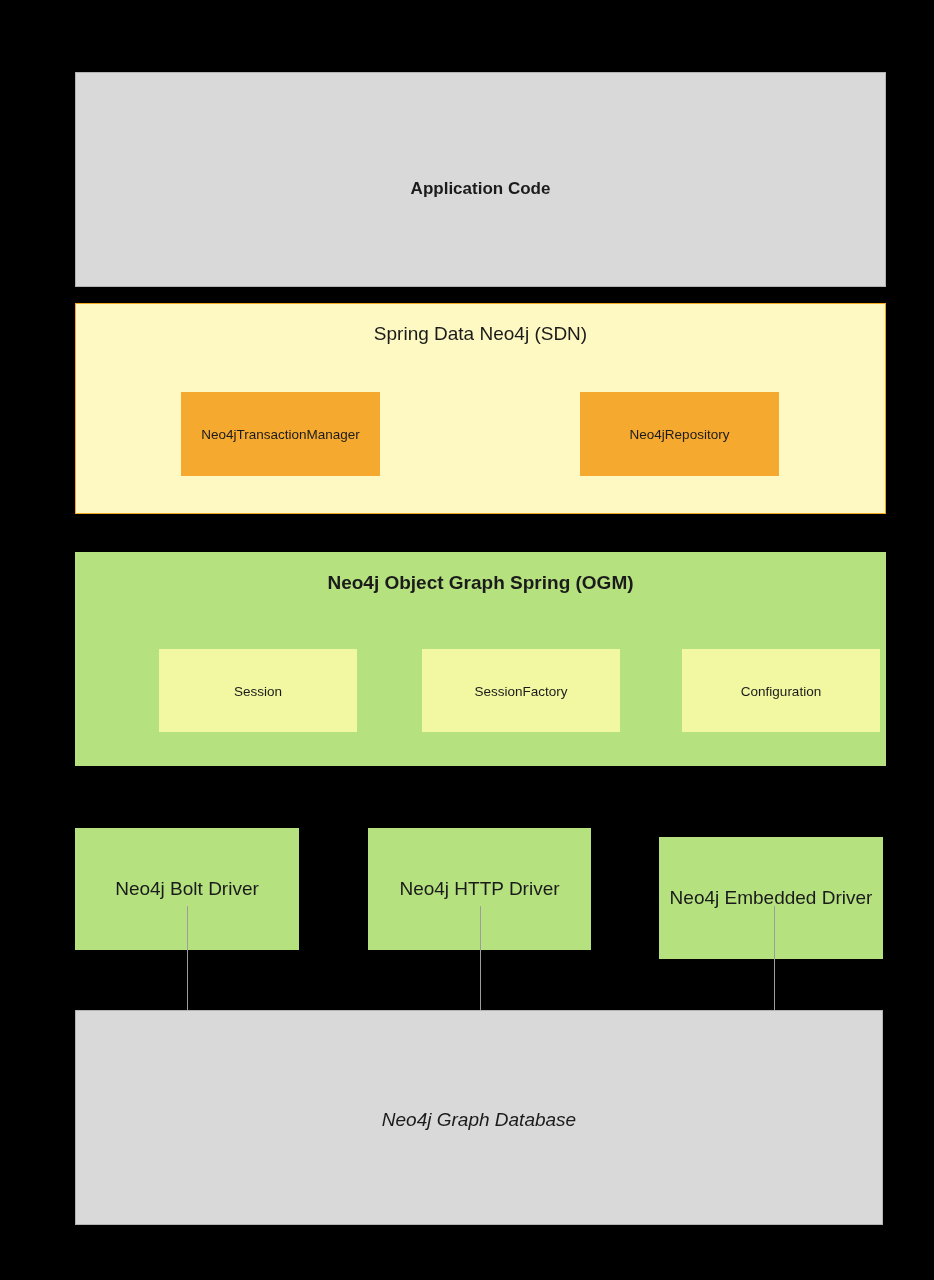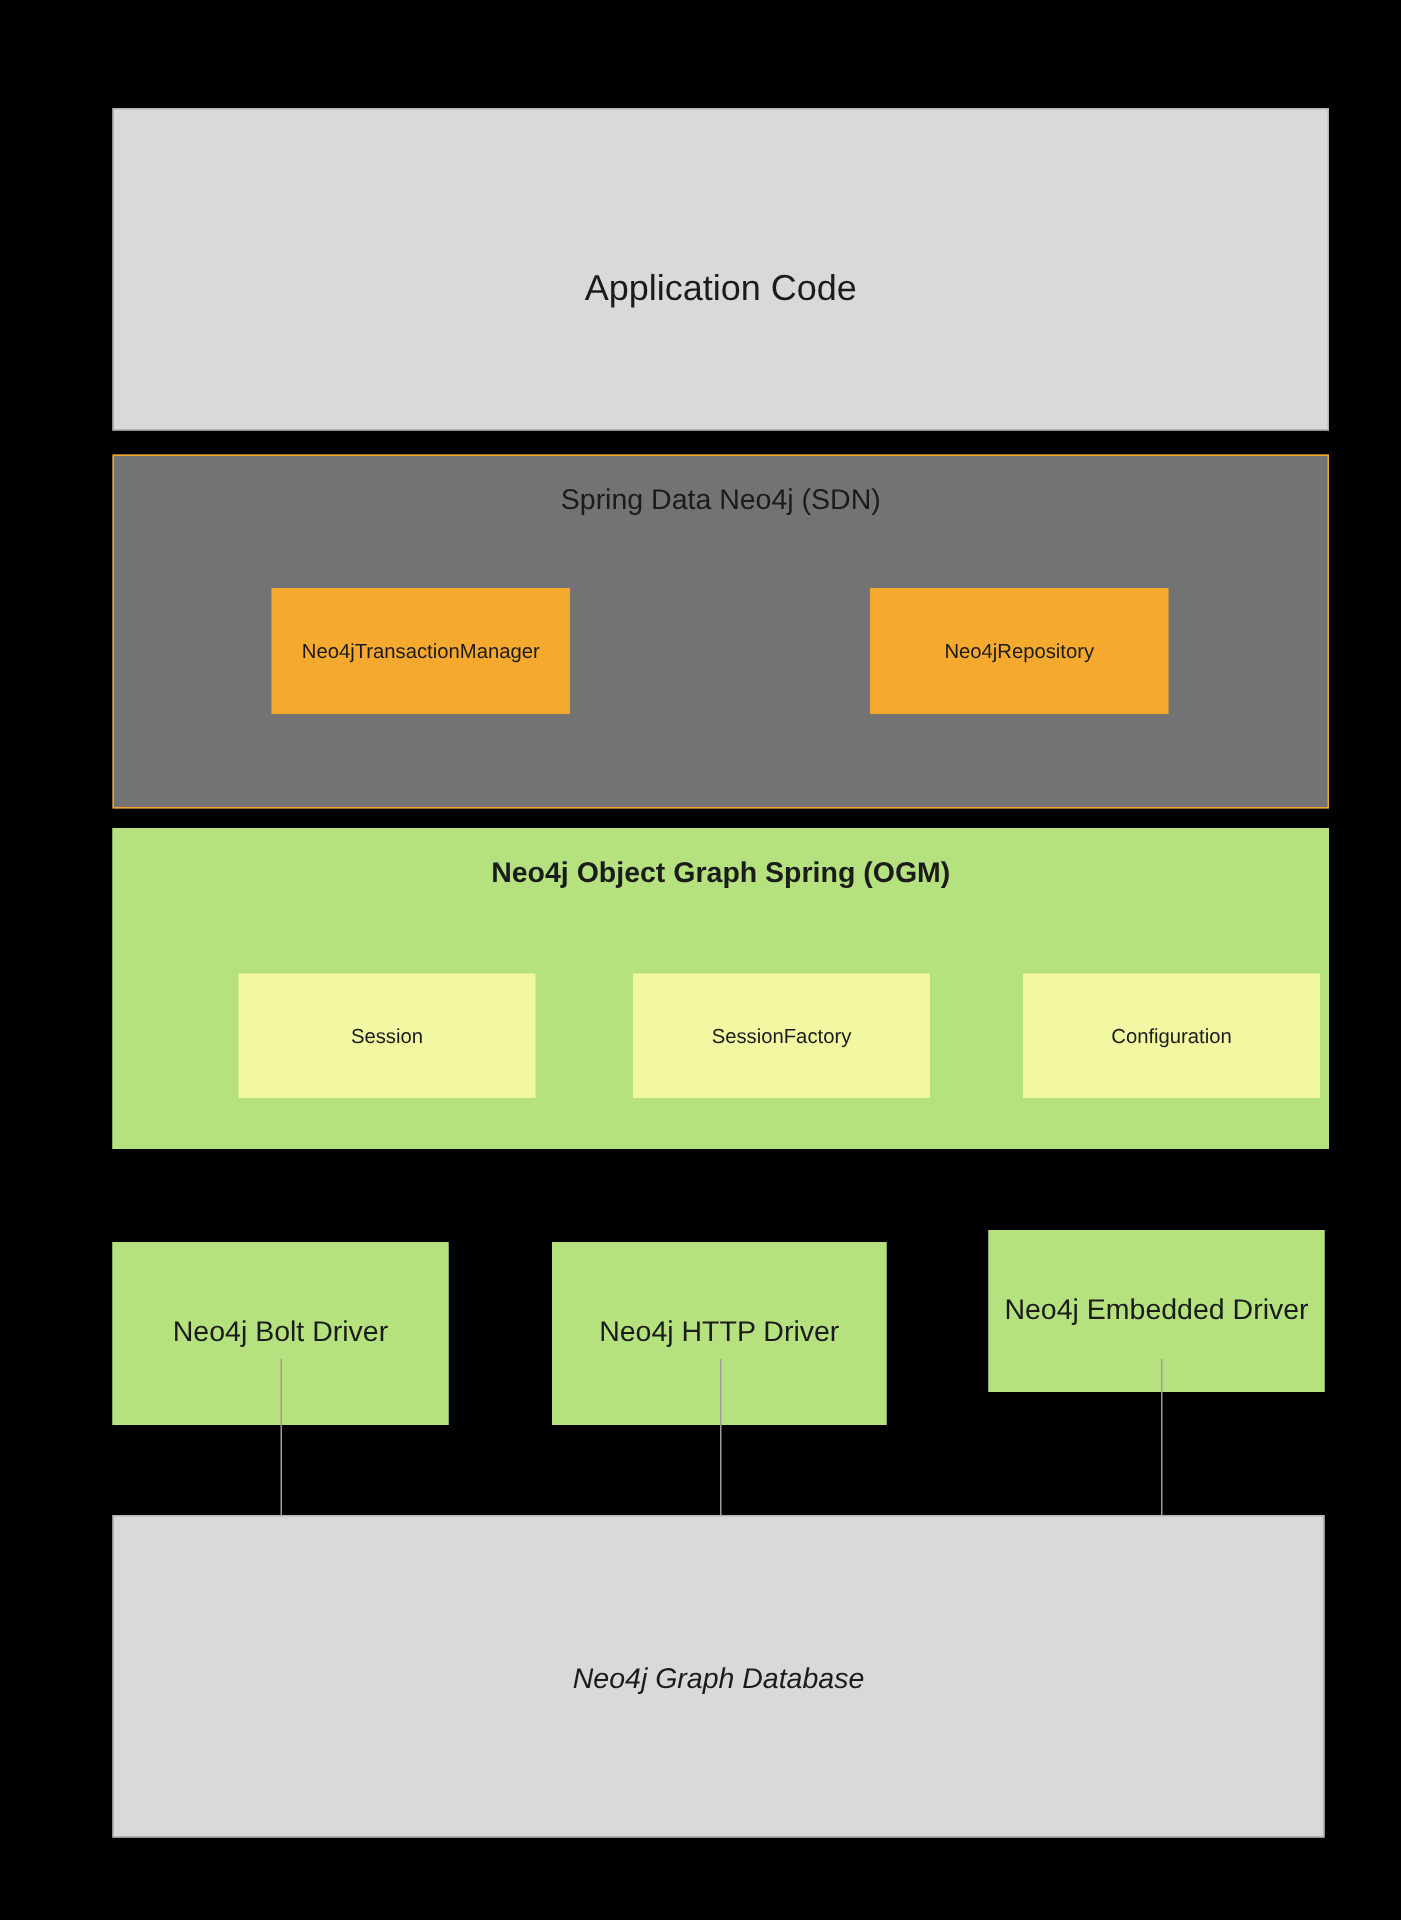--- a/index.html
+++ b/index.html
@@ -56,33 +56,33 @@
   
   #app-code {
     left: 75px;
     top: 72px;
     width: 811px;
     height: 215px;
     background: #d9d9d9;
     border: 1px solid #b3b3b3;
   }
   #app-code .centered-label {
-    font-size: 24px;
-    font-weight: 400;
+    font-size: 17px;
+    font-weight: 700;
     top: 106px;
     transform: none;
   }
 
   
   #sdn {
     left: 75px;
     top: 303px;
     width: 811px;
-    height: 236px;
-    background: #737373;
+    height: 211px;
+    background: #fef9c3;
     border: 1px solid #f5a623;
   }
   #sdn .box-title {
     top: 19px;
     font-size: 19px;
     font-weight: 400;
   }
   .sdn-sub {
     position: absolute;
     background: #f6a92f;
@@ -163,23 +163,23 @@
     height: 122px;
   }
   #driver-http {
     left: 368px;
     top: 784px;
     width: 223px;
     height: 122px;
   }
   #driver-embedded {
     left: 659px;
-    top: 776px;
+    top: 793px;
     width: 224px;
-    height: 108px;
+    height: 122px;
   }
   .driver .centered-label {
     font-size: 19px;
     font-weight: 400;
   }
 
   
   .connector {
     position: absolute;
     width: 1px;

